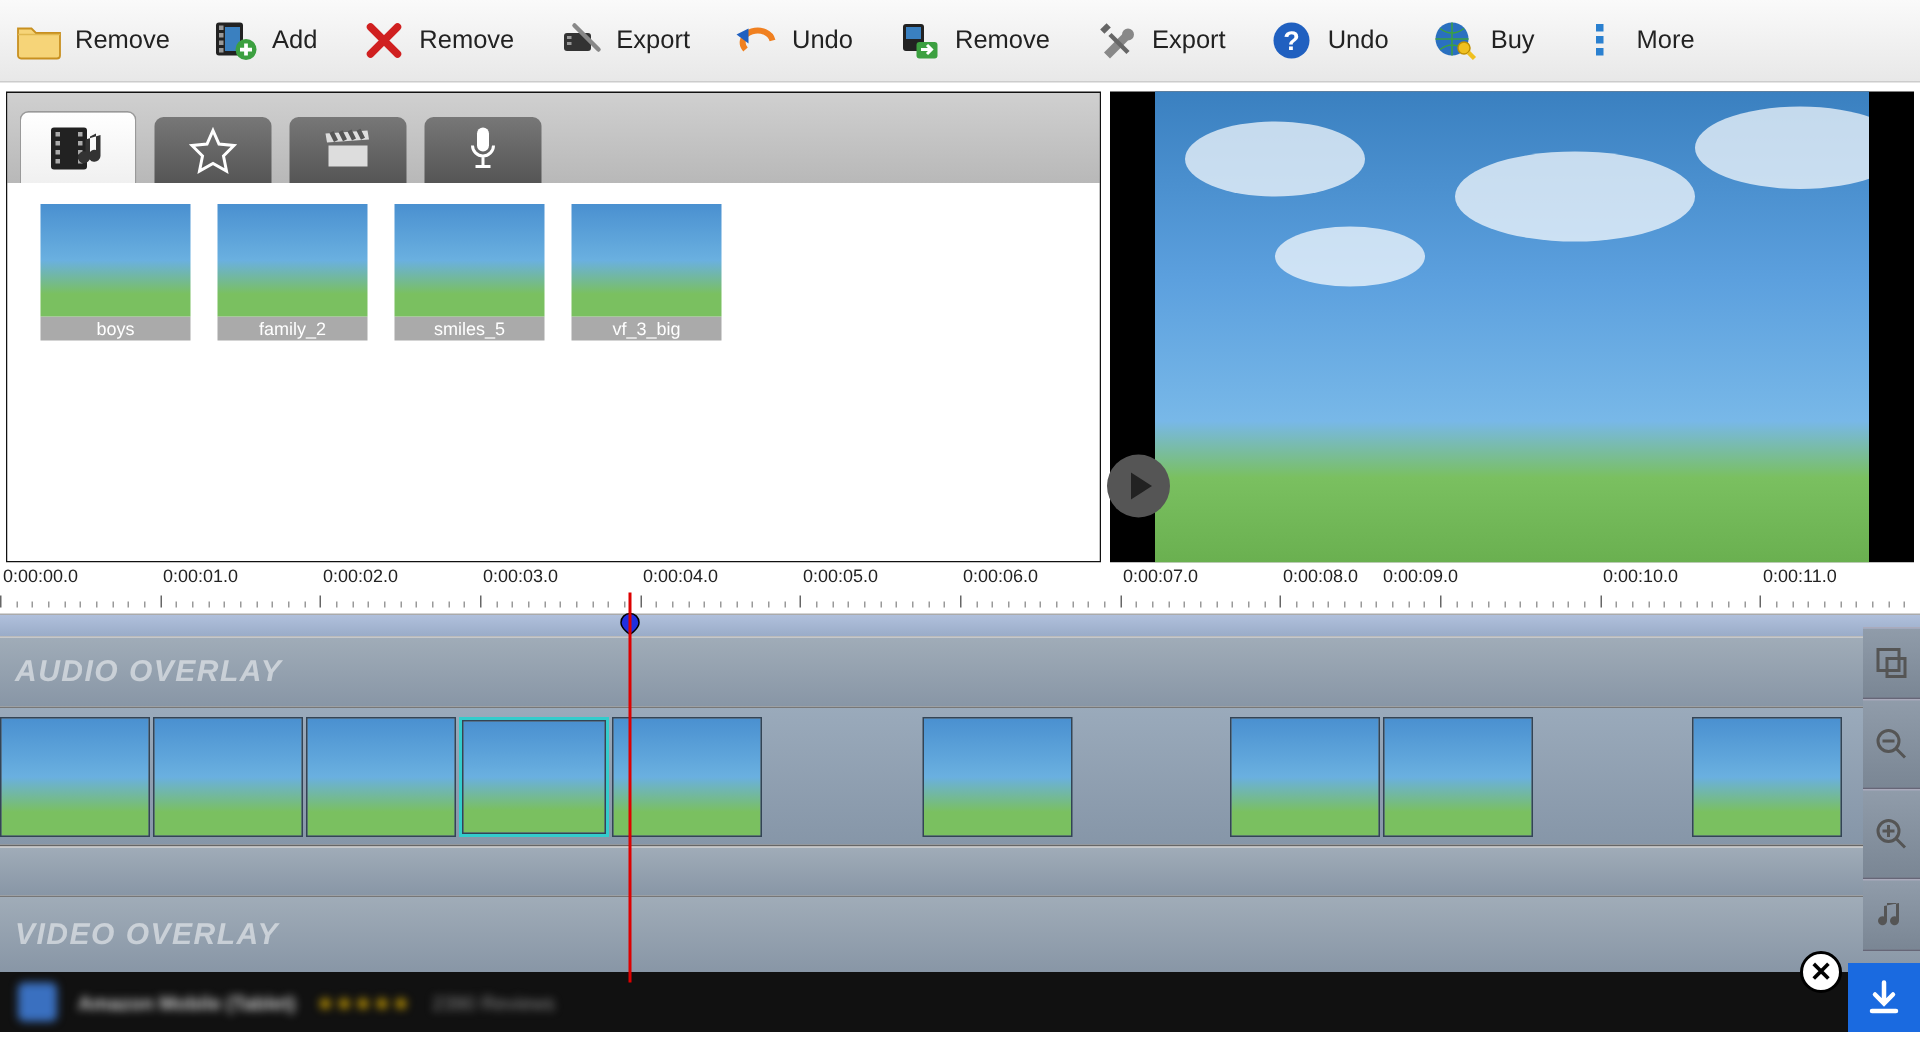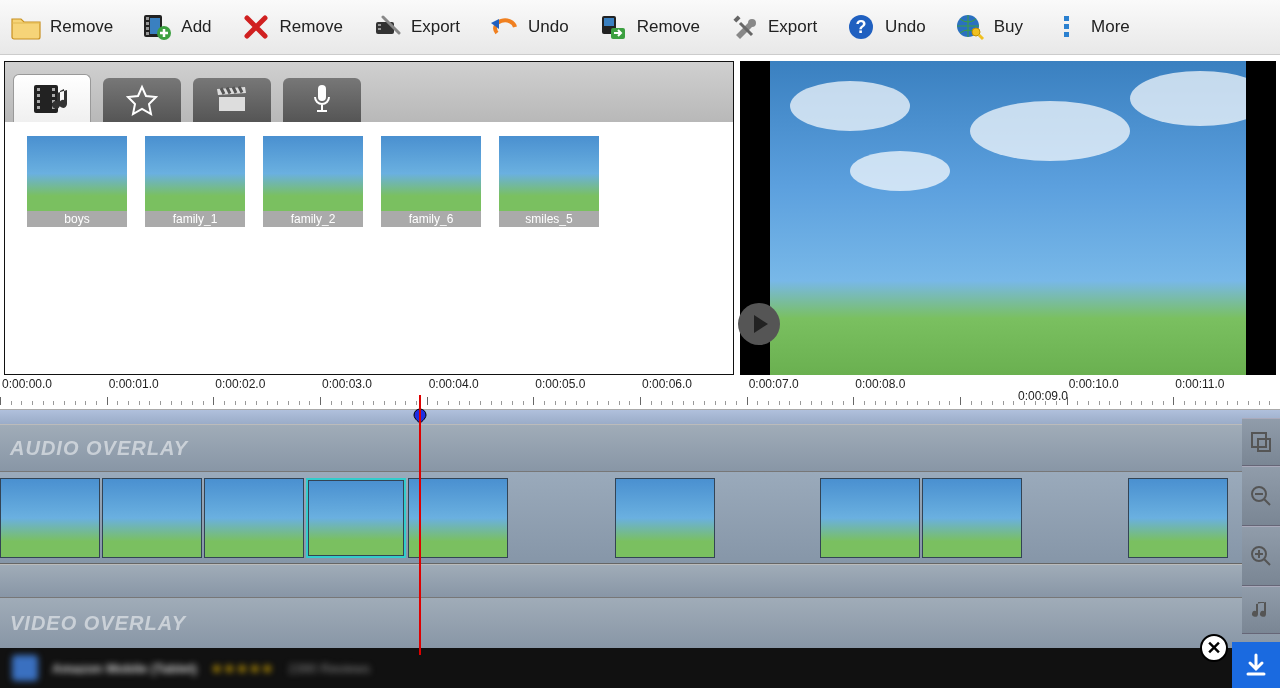--- a/index.html
+++ b/index.html
@@ -204,33 +204,29 @@
           </svg>
       </div>
     </div>
     <div class="media-grid">
       <div class="media-item">
           <div class="media-thumb"></div>
           <div class="media-label">boys</div>
         </div>
       <div class="media-item">
           <div class="media-thumb"></div>
-          <div class="media-label">family_1</div>
-        </div>
-      <div class="media-item">
-          <div class="media-thumb"></div>
           <div class="media-label">family_2</div>
         </div>
       <div class="media-item">
           <div class="media-thumb"></div>
-          <div class="media-label">family_6</div>
+          <div class="media-label">smiles_5</div>
         </div>
       <div class="media-item">
           <div class="media-thumb"></div>
-          <div class="media-label">smiles_5</div>
+          <div class="media-label">vf_3_big</div>
         </div>
     </div>
   </div>
   <div class="preview">
     <div class="preview-img">
       <div class="cloud" style="width:120px;height:50px;left:20px;top:20px;"></div>
       <div class="cloud" style="width:160px;height:60px;left:200px;top:40px;"></div>
       <div class="cloud" style="width:140px;height:55px;left:360px;top:10px;"></div>
       <div class="cloud" style="width:100px;height:40px;left:80px;top:90px;"></div>
     </div>
@@ -333,21 +329,21 @@
     <div class="ruler-tick" style="left: 853.333px;"></div>
     <div class="ruler-subtick" style="left: 864px;"></div>
     <div class="ruler-subtick" style="left: 874.667px;"></div>
     <div class="ruler-subtick" style="left: 885.333px;"></div>
     <div class="ruler-subtick" style="left: 896px;"></div>
     <div class="ruler-subtick" style="left: 906.667px;"></div>
     <div class="ruler-subtick" style="left: 917.333px;"></div>
     <div class="ruler-subtick" style="left: 928px;"></div>
     <div class="ruler-subtick" style="left: 938.667px;"></div>
     <div class="ruler-subtick" style="left: 949.333px;"></div>
-    <span class="ruler-label" style="left: 1018px; margin-top: 12px;">0:00:09.0</span>
+    <span class="ruler-label" style="left: 922px;">0:00:09.0</span>
     <div class="ruler-tick" style="left: 960px;"></div>
     <div class="ruler-subtick" style="left: 970.667px;"></div>
     <div class="ruler-subtick" style="left: 981.333px;"></div>
     <div class="ruler-subtick" style="left: 992px;"></div>
     <div class="ruler-subtick" style="left: 1002.67px;"></div>
     <div class="ruler-subtick" style="left: 1013.33px;"></div>
     <div class="ruler-subtick" style="left: 1024px;"></div>
     <div class="ruler-subtick" style="left: 1034.67px;"></div>
     <div class="ruler-subtick" style="left: 1045.33px;"></div>
     <div class="ruler-subtick" style="left: 1056px;"></div>

